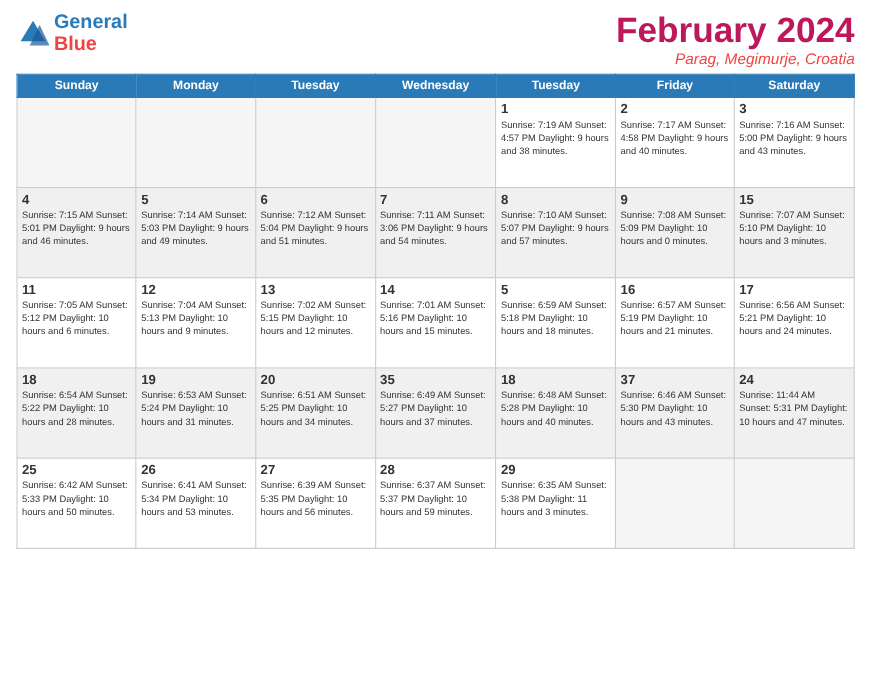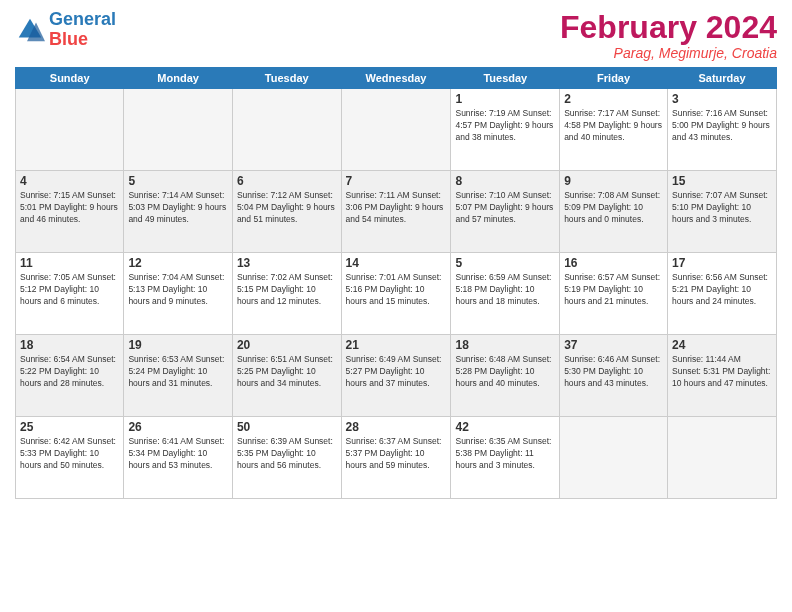--- a/index.html
+++ b/index.html
@@ -273,21 +273,21 @@
 and 31 minutes.</div>
           </td>
           <td>
             <span class="day-num">20</span>
             <div class="day-info">Sunrise: 6:51 AM
 Sunset: 5:25 PM
 Daylight: 10 hours
 and 34 minutes.</div>
           </td>
           <td>
-            <span class="day-num">21</span>
+            <span class="day-num">35</span>
             <div class="day-info">Sunrise: 6:49 AM
 Sunset: 5:27 PM
 Daylight: 10 hours
 and 37 minutes.</div>
           </td>
           <td>
             <span class="day-num">18</span>
             <div class="day-info">Sunrise: 6:48 AM
 Sunset: 5:28 PM
 Daylight: 10 hours
@@ -317,35 +317,35 @@
 and 50 minutes.</div>
           </td>
           <td>
             <span class="day-num">26</span>
             <div class="day-info">Sunrise: 6:41 AM
 Sunset: 5:34 PM
 Daylight: 10 hours
 and 53 minutes.</div>
           </td>
           <td>
-            <span class="day-num">50</span>
+            <span class="day-num">27</span>
             <div class="day-info">Sunrise: 6:39 AM
 Sunset: 5:35 PM
 Daylight: 10 hours
 and 56 minutes.</div>
           </td>
           <td>
             <span class="day-num">28</span>
             <div class="day-info">Sunrise: 6:37 AM
 Sunset: 5:37 PM
 Daylight: 10 hours
 and 59 minutes.</div>
           </td>
           <td>
-            <span class="day-num">42</span>
+            <span class="day-num">29</span>
             <div class="day-info">Sunrise: 6:35 AM
 Sunset: 5:38 PM
 Daylight: 11 hours
 and 3 minutes.</div>
           </td>
           <td class="empty"></td>
           <td class="empty"></td>
         </tr>
       </tbody>
   </table>

